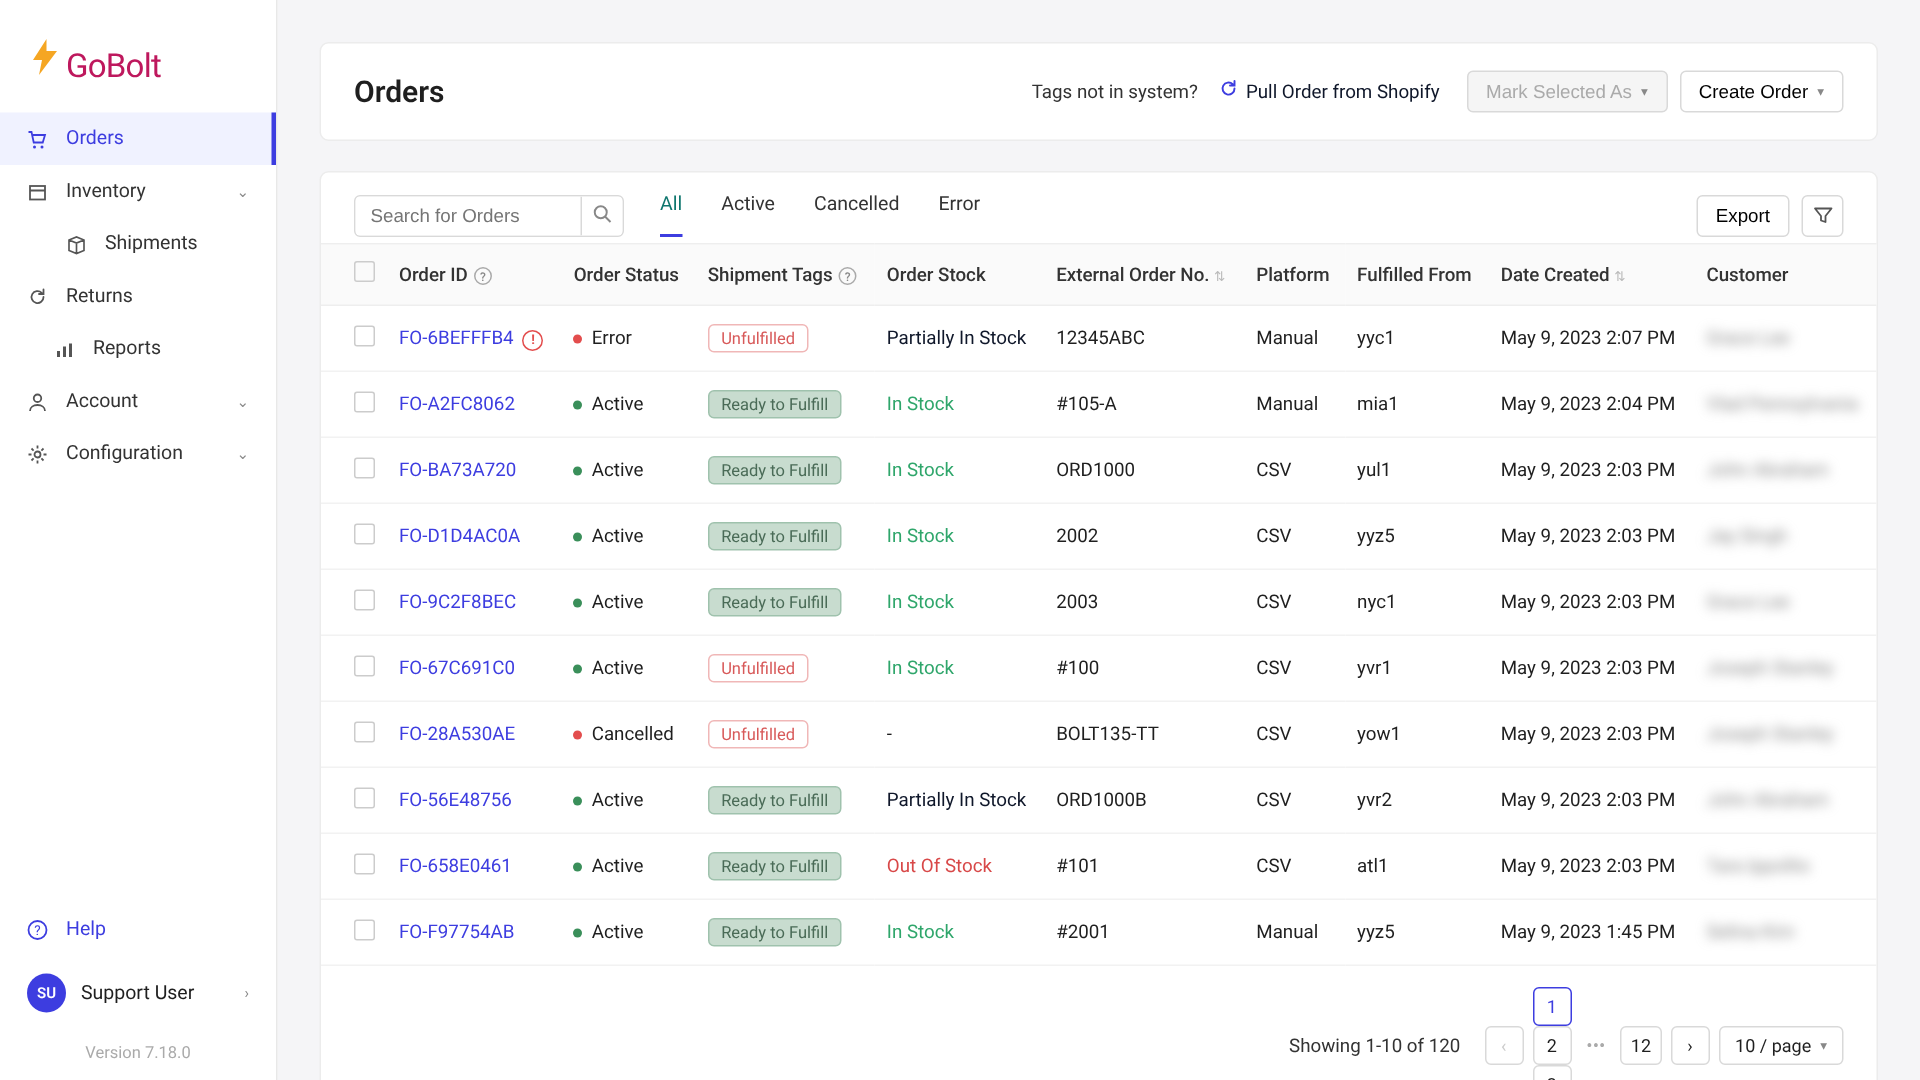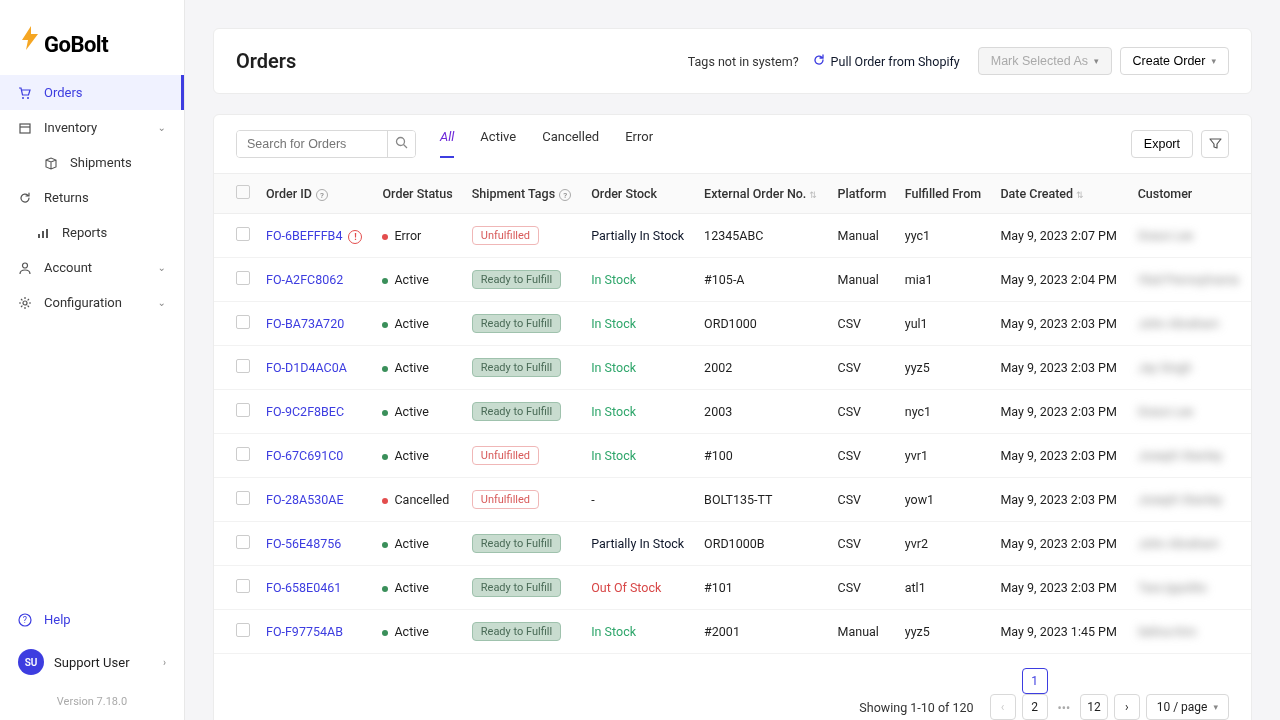--- a/index.html
+++ b/index.html
@@ -4,21 +4,21 @@
 <style>
 * { box-sizing: border-box; margin: 0; padding: 0; }
 body { font-family: -apple-system, BlinkMacSystemFont, "Segoe UI", Roboto, sans-serif; font-size: 13px; color: #1f1f1f; background: #f5f5f7; width: 1280px; height: 720px; overflow: hidden; }
 
 .app { display: flex; height: 720px; }
 
 
 .sidebar { width: 185px; background: #fff; border-right: 1px solid #e8e8e8; display: flex; flex-direction: column; }
 .logo { padding: 22px 20px 18px 20px; display: flex; align-items: center; gap: 4px; }
 .logo-bolt { color: #f5a623; }
-.logo-text { font-size: 22px; font-weight: 700; color: #000000; letter-spacing: -0.5px; margin-top: 10px; }
+.logo-text { font-size: 22px; font-weight: 400; color: #be185d; letter-spacing: -0.5px; margin-top: 10px; }
 
 .nav { flex: 1; }
 .nav-item { display: flex; align-items: center; padding: 10px 18px; gap: 12px; cursor: pointer; position: relative; }
 .nav-item.active { background: #f0f2ff; }
 .nav-item.active::after { content: ""; position: absolute; right: 0; top: 0; bottom: 0; width: 3px; background: #3d3de0; }
 .nav-icon { width: 14px; height: 14px; display: inline-flex; align-items: center; justify-content: center; }
 .nav-label { flex: 1; font-size: 13px; color: #333; }
 .nav-item.active .nav-label { color: #3d3de0; }
 .nav-caret { font-size: 10px; color: #888; }
 
@@ -41,26 +41,26 @@
 
 .card { background: #fff; border: 1px solid #ececec; border-radius: 6px; margin-top: 20px; padding-bottom: 14px; }
 
 .toolbar { display: flex; align-items: center; padding: 14px 22px 0; }
 .search-wrap { display: flex; border: 1px solid #d9d9d9; border-radius: 4px; overflow: hidden; }
 .search-input { border: none; padding: 6px 10px; width: 150px; font-size: 12.5px; outline: none; }
 .search-btn { border: none; border-left: 1px solid #d9d9d9; background: #fff; width: 28px; cursor: pointer; color: #888; }
 
 .tabs { display: flex; gap: 26px; margin-left: 24px; flex: 1; }
 .tab { font-size: 13px; color: #333; cursor: pointer; padding-bottom: 12px; border-bottom: 2px solid transparent; }
-.tab.active { color: #6d28d9; border-bottom-color: #3d3de0; font-style: italic; }
+.tab.active { color: #0f766e; border-bottom-color: #3d3de0; }
 
 .filter-icon { width: 28px; height: 28px; border: 1px solid #d9d9d9; border-radius: 4px; display: flex; align-items: center; justify-content: center; cursor: pointer; margin-left: 8px; }
 
 
-.table { width: 100%; border-collapse: collapse; margin-top: 15px; }
+.table { width: 100%; border-collapse: collapse; margin-top: 4px; }
 .table th { text-align: left; font-weight: 500; font-size: 12.5px; color: #333; padding: 11px 8px; background: #fafafa; border-top: 1px solid #eee; border-bottom: 1px solid #eee; }
 .table th:first-child, .table td:first-child { padding-left: 22px; width: 40px; }
 .table td { padding: 12px 8px; border-bottom: 1px solid #f2f2f2; font-size: 12.5px; vertical-align: middle; }
 .chk { width: 14px; height: 14px; border: 1px solid #ccc; border-radius: 2px; display: inline-block; cursor: pointer; }
 .order-link { color: #3d3de0; cursor: pointer; }
 .status-dot { display: inline-block; width: 6px; height: 6px; border-radius: 50%; margin-right: 6px; vertical-align: middle; }
 .dot-error { background: #e34d4d; }
 .dot-active { background: #3a8f5a; }
 .dot-cancelled { background: #e34d4d; }
 .tag { display: inline-block; font-size: 11px; padding: 2px 8px; border-radius: 4px; border: 1px solid; }

